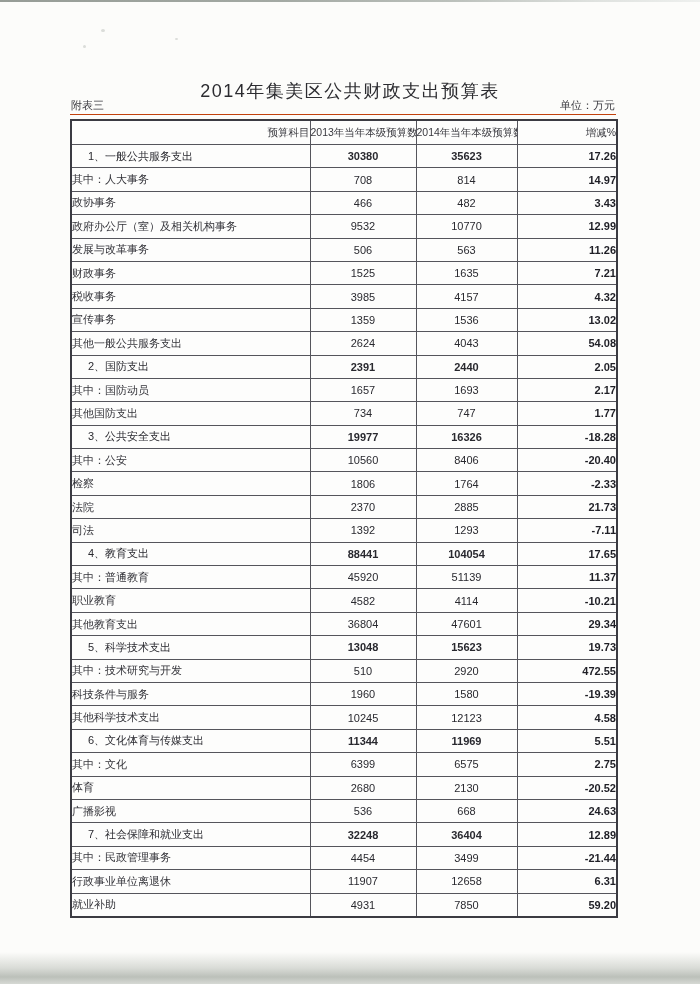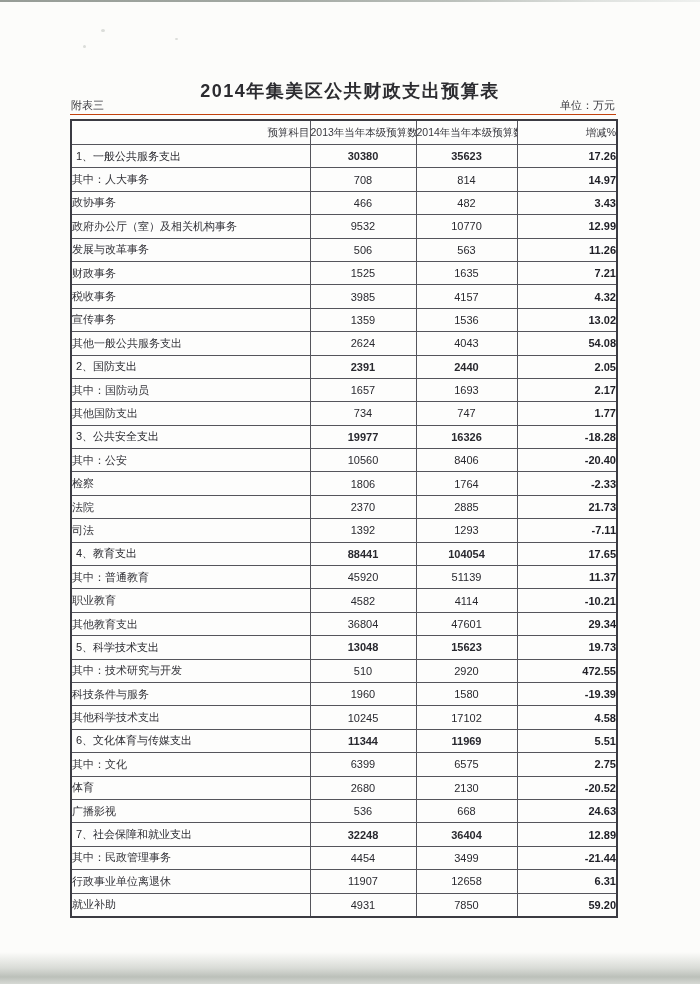--- a/index.html
+++ b/index.html
@@ -31,21 +31,21 @@
   }
   .scan-speck { position: absolute; border-radius: 50%; background: rgba(120,126,120,0.25); }
   .speck-1 { left: 101px; top: 29px;  width: 4px; height: 3px; }
   .speck-2 { left: 175px; top: 38px;  width: 3px; height: 2px; }
   .speck-3 { left: 83px;  top: 45px;  width: 3px; height: 3px; }
 
   .page-title {
     position: absolute; top: 79px; left: 0;
     width: 100%;
     text-align: center;
-    font-size: 18px; font-weight: bold;
+    font-size: 18px; font-weight: normal;
     letter-spacing: 1.5px;
     color: #2c2c30;
   }
   .meta-row {
     position: absolute; top: 98px; left: 70px;
     width: 546px; height: 16px;
     border-bottom: 1px solid #c2410c;
     font-size: 11px; color: #3a3a40;
   }
   .appendix-label { position: absolute; left: 1px; bottom: 1px; }
@@ -74,21 +74,21 @@
   td {
     height: 22.4px;
     font-size: 11px;
     color: #333339;
     padding: 0;
     vertical-align: middle;
     white-space: nowrap;
     overflow: hidden;
   }
   td.cell-subject { text-align: left; }
-  td.indent-0 { padding-left: 4px; }
+  td.indent-0 { padding-left: 16px; }
   td.indent-1 { }
   td.indent-2 { }
   td.cell-num { text-align: center; color: #29292f; }
   td.cell-pct { text-align: right; font-weight: bold; color: #1f1f26; }
   tr.total-row td.cell-num { font-weight: bold; text-align: center; }
   tr.total-row td.cell-subject { color: #2a2a30; }
 </style>
 </head>
 <body>
 
@@ -261,21 +261,21 @@
         </tr>
         <tr>
           <td class="cell-subject indent-2">科技条件与服务</td>
           <td class="cell-num">1960</td>
           <td class="cell-num">1580</td>
           <td class="cell-pct">-19.39</td>
         </tr>
         <tr>
           <td class="cell-subject indent-2">其他科学技术支出</td>
           <td class="cell-num">10245</td>
-          <td class="cell-num">17102</td>
+          <td class="cell-num">12123</td>
           <td class="cell-pct">4.58</td>
         </tr>
         <tr class="total-row">
           <td class="cell-subject indent-0">6、文化体育与传媒支出</td>
           <td class="cell-num">11344</td>
           <td class="cell-num">11969</td>
           <td class="cell-pct">5.51</td>
         </tr>
         <tr>
           <td class="cell-subject indent-1">其中：文化</td>

